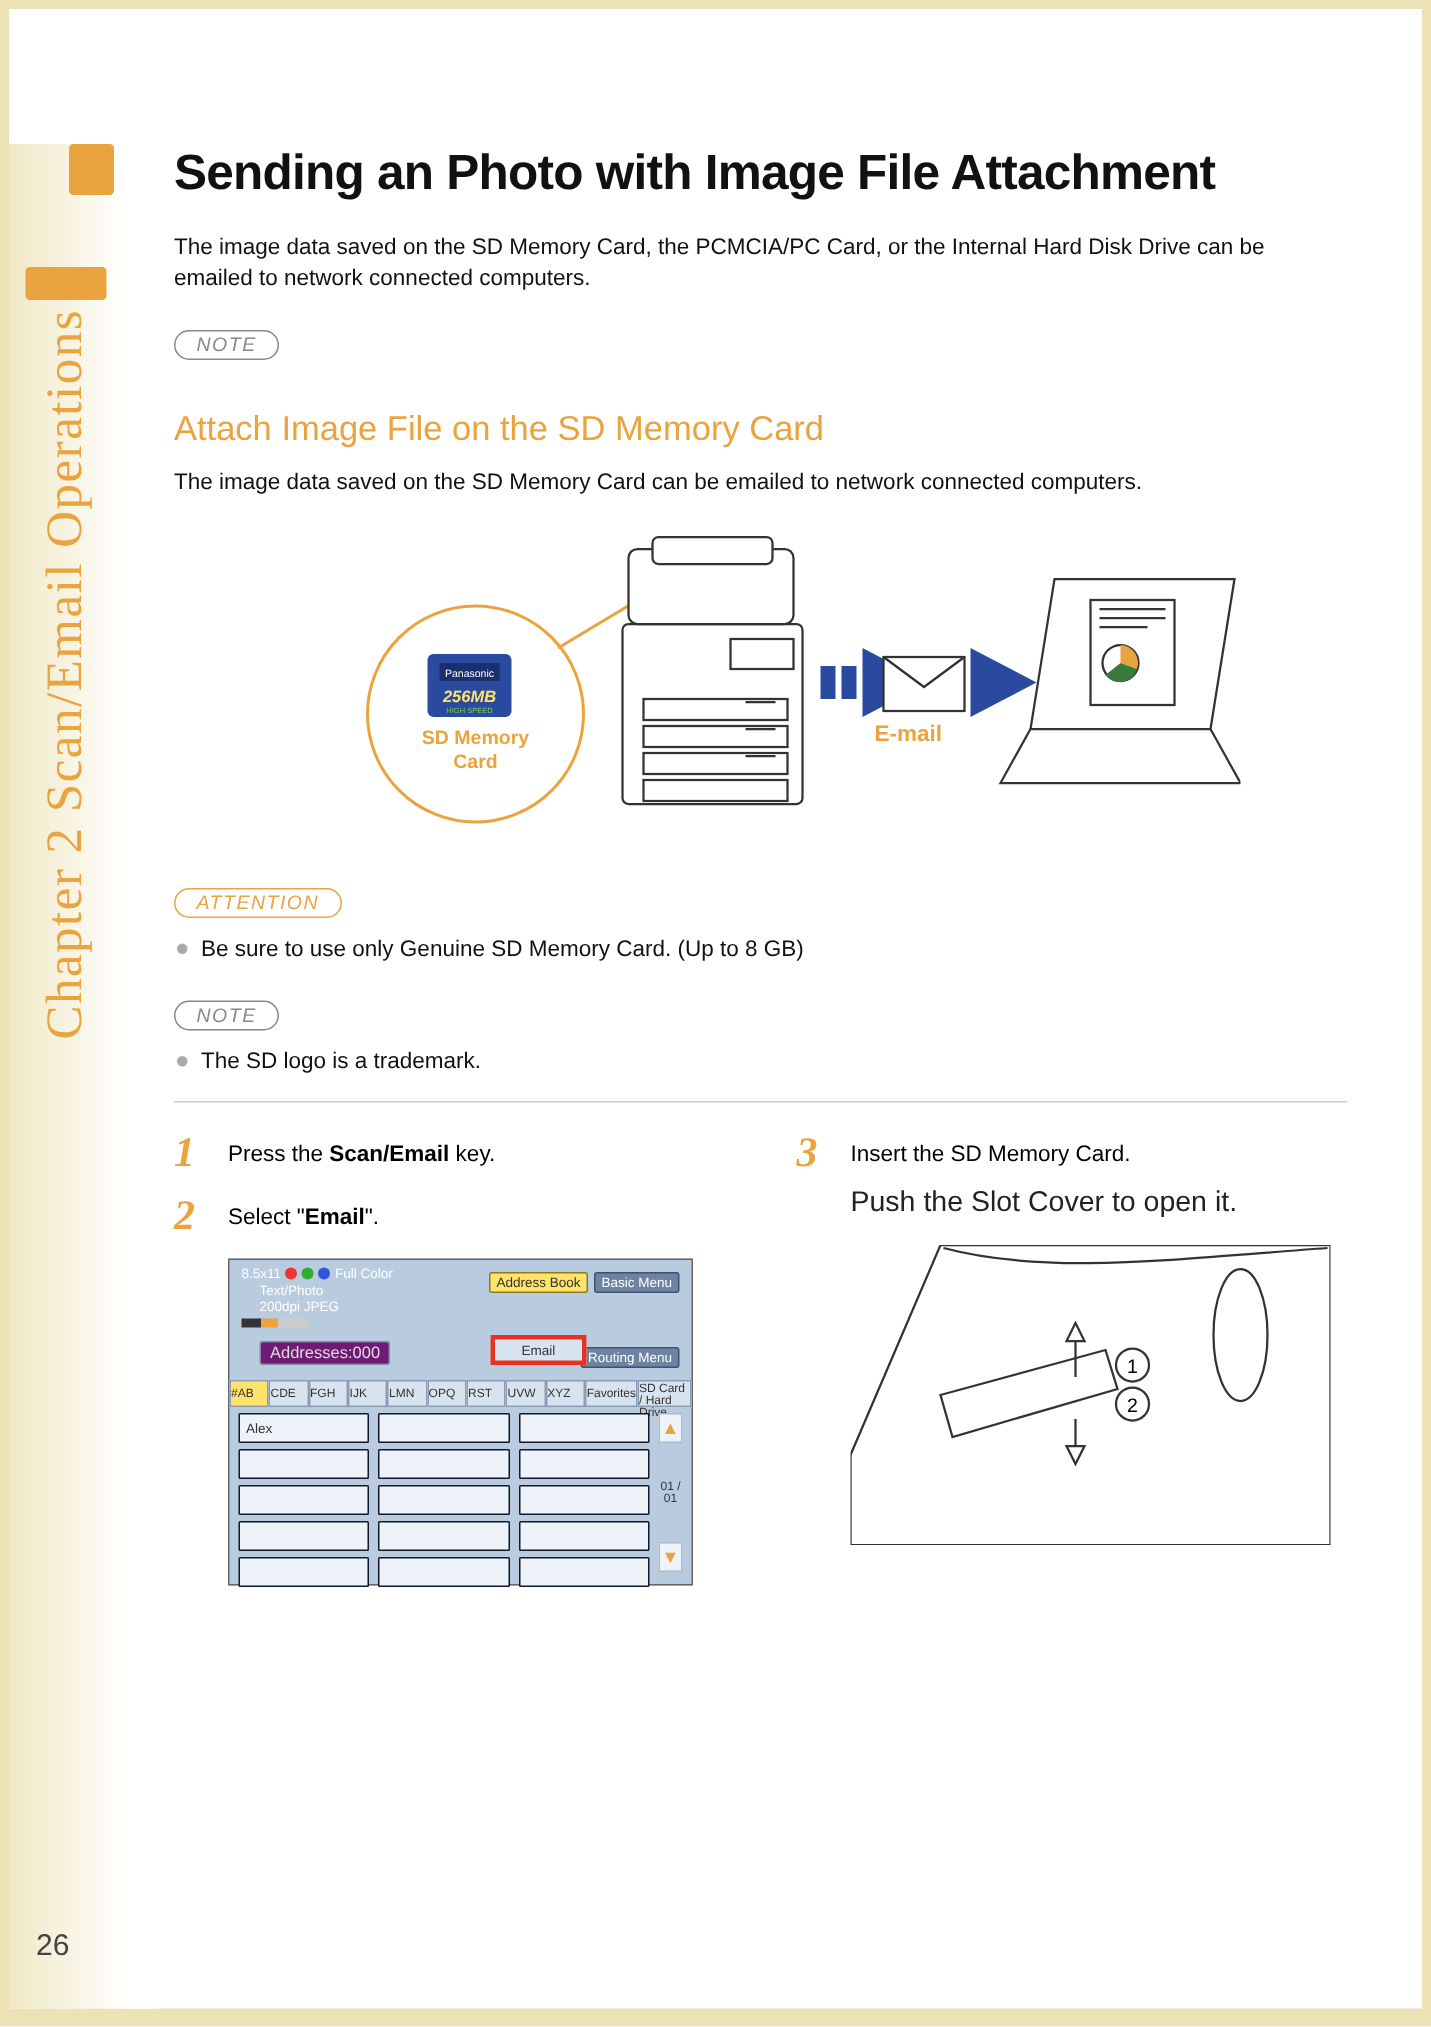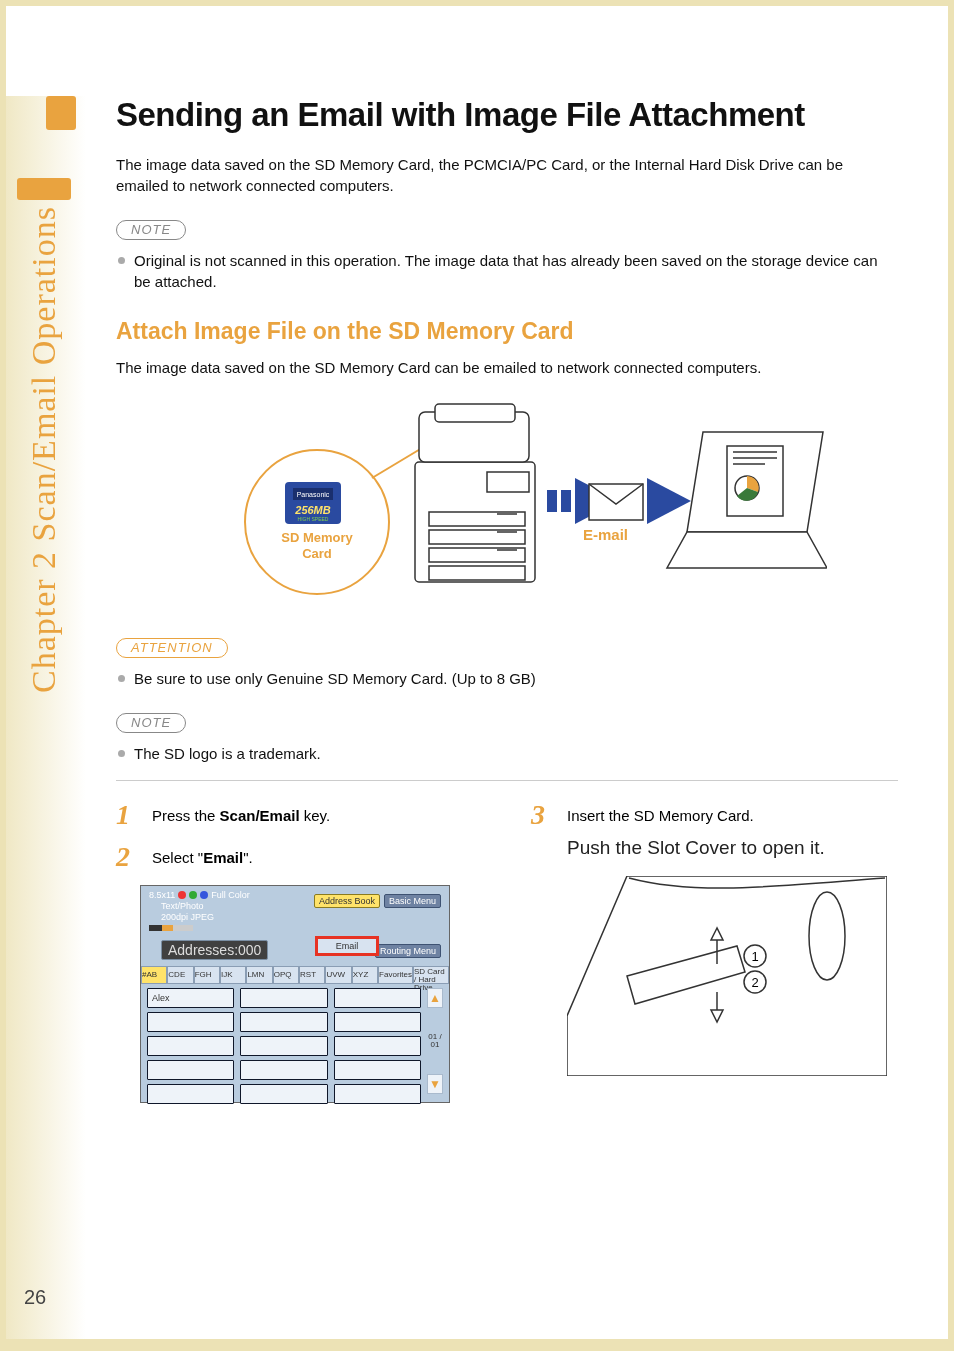--- a/index.html
+++ b/index.html
@@ -30,46 +30,46 @@
 
   p.body { font-size: 15px; line-height: 1.4; color: #111; margin: 10px 0; }
 
   .pill { display: inline-block; border: 1.5px solid #888; color: #888; font-style: italic; font-size: 13px; padding: 0 14px; border-radius: 999px; line-height: 18px; margin: 14px 0 6px 0; letter-spacing: 1px; }
   .pill.attn { color: #e9a33f; border-color: #e9a33f; }
 
   ul.notes { list-style: none; padding: 0; margin: 0 0 10px 0; }
   ul.notes li { position: relative; padding-left: 18px; font-size: 15px; line-height: 1.4; margin: 4px 0; color: #111; }
   ul.notes li::before { content: ""; position: absolute; left: 2px; top: 7px; width: 7px; height: 7px; background: #aaa; border-radius: 50%; }
 
-  h2.subhead { color: #e9a33f; font-size: 23px; font-weight: bold; margin: 26px 0 12px 0; font-family: "Trebuchet MS", Arial, sans-serif; }
+  h2.subhead { color: #e9a33f; font-size: 23px; font-weight: normal; margin: 26px 0 12px 0; font-family: "Trebuchet MS", Arial, sans-serif; }
 
   .diagram-box { margin: 14px auto 12px auto; width: 640px; height: 220px; position: relative; }
 
   .rule { border: none; border-top: 1px solid #ccc; margin: 16px 0 20px 0; }
 
   .steps { display: flex; gap: 48px; }
   .col { flex: 1; }
   .step { display: flex; gap: 14px; margin-bottom: 14px; }
   .step .num { color: #e9a33f; font-style: italic; font-size: 28px; font-weight: bold; font-family: Georgia, serif; line-height: 1; min-width: 22px; }
   .step .txt { font-size: 15px; line-height: 1.5; padding-top: 4px; }
   .step .sub { font-size: 19px; color: #222; margin-top: 6px; }
 
   .pagenum { position: absolute; left: 18px; bottom: 30px; font-size: 20px; color: #444; margin-top: 24px; }
 
   
   svg { display: block; }
 
   
-  .screen-mock { width: 310px; height: 218px; background: #b9ccdf; border: 1px solid #666; position: relative; font-size: 9px; font-family: Arial, sans-serif; margin-left: 24px; }
+  .screen-mock { width: 310px; height: 218px; background: #b9ccdf; border: 1px solid #666; position: relative; font-size: 9px; font-family: Arial, sans-serif; margin-left: 36px; }
   .sm-top { position: absolute; left: 4px; top: 4px; right: 4px; height: 60px; }
   .sm-info { position: absolute; left: 4px; top: 0; width: 110px; color: #fff; }
   .sm-info .row { display: flex; align-items: center; gap: 3px; margin-bottom: 1px; }
   .sm-btn { display: inline-block; background: #ffe36a; border: 1px solid #8a7a20; border-radius: 2px; padding: 1px 4px; color: #333; font-size: 9px; }
   .sm-btn.dark { background: #6e82a2; color: #fff; border-color: #3e5272; }
-  .sm-addr { position: absolute; left: 20px; top: 54px; background: #404040; color: #ddd; font-size: 14px; padding: 1px 6px; border: 1px solid #7a8ea3; border-radius: 2px; }
+  .sm-addr { position: absolute; left: 20px; top: 54px; background: #701a75; color: #ddd; font-size: 11px; padding: 1px 6px; border: 1px solid #7a8ea3; border-radius: 2px; }
   .sm-email { position: absolute; right: 70px; top: 50px; width: 64px; border: 3px solid #e73223; background: #d8e3f0; text-align: center; font-size: 9px; padding: 2px 0; color: #333; }
   .sm-right-btns { position: absolute; right: 4px; top: 4px; display: flex; flex-direction: column; gap: 32px; align-items: flex-end; }
   .sm-tabs { position: absolute; left: 0; right: 0; top: 80px; height: 18px; display: flex; }
   .sm-tab { flex: 1; background: #d8e3f0; border: 1px solid #8a9db4; font-size: 8px; line-height: 16px; color: #333; }
   .sm-tab.active { background: #ffe36a; }
   .sm-tab.sd { flex: 1.4; line-height: 8px; padding-top: 1px; }
   .sm-grid { position: absolute; left: 6px; right: 28px; top: 102px; bottom: 8px; display: grid; grid-template-columns: 1fr 1fr 1fr; grid-auto-rows: 20px; gap: 4px 6px; }
   .sm-cell { background: #eef3f9; border: 1px solid #0f172a; border-radius: 1px; font-size: 9px; padding-left: 4px; line-height: 18px; color: #333; }
   .sm-side { position: absolute; right: 4px; top: 102px; bottom: 8px; width: 20px; display: flex; flex-direction: column; justify-content: space-between; align-items: center; }
   .sm-arrow { width: 16px; height: 20px; background: #eef3f9; border: 1px solid #a9bacd; display: flex; align-items: center; justify-content: center; font-size: 12px; color: #e9a33f; }
@@ -84,28 +84,27 @@
 <div class="outer-frame">
   <div class="inner-page">
 
     <div class="side-tab">
       <div class="marker"></div>
       <div class="vtext">Chapter 2  Scan/Email Operations</div>
     </div>
 
     <div class="title-bar">
       <div class="accent"></div>
-      <h1 class="page-title">Sending an Email with Image File Attachment</h1>
+      <h1 class="page-title">Sending an Photo with Image File Attachment</h1>
     </div>
 
     <p class="body">The image data saved on the SD Memory Card, the PCMCIA/PC Card, or the Internal Hard Disk Drive can be emailed to network connected computers.</p>
 
     <span class="pill">NOTE</span>
     <ul class="notes">
-      <li>Original is not scanned in this operation. The image data that has already been saved on the storage device can be attached.</li>
     </ul>
 
     <h2 class="subhead">Attach Image File on the SD Memory Card</h2>
     <p class="body">The image data saved on the SD Memory Card can be emailed to network connected computers.</p>
 
     
     <div class="diagram-box">
       <svg viewBox="0 0 640 220" width="640" height="220">
 
         <circle cx="130" cy="130" r="72" fill="none" stroke="#e9a33f" stroke-width="2"></circle>

